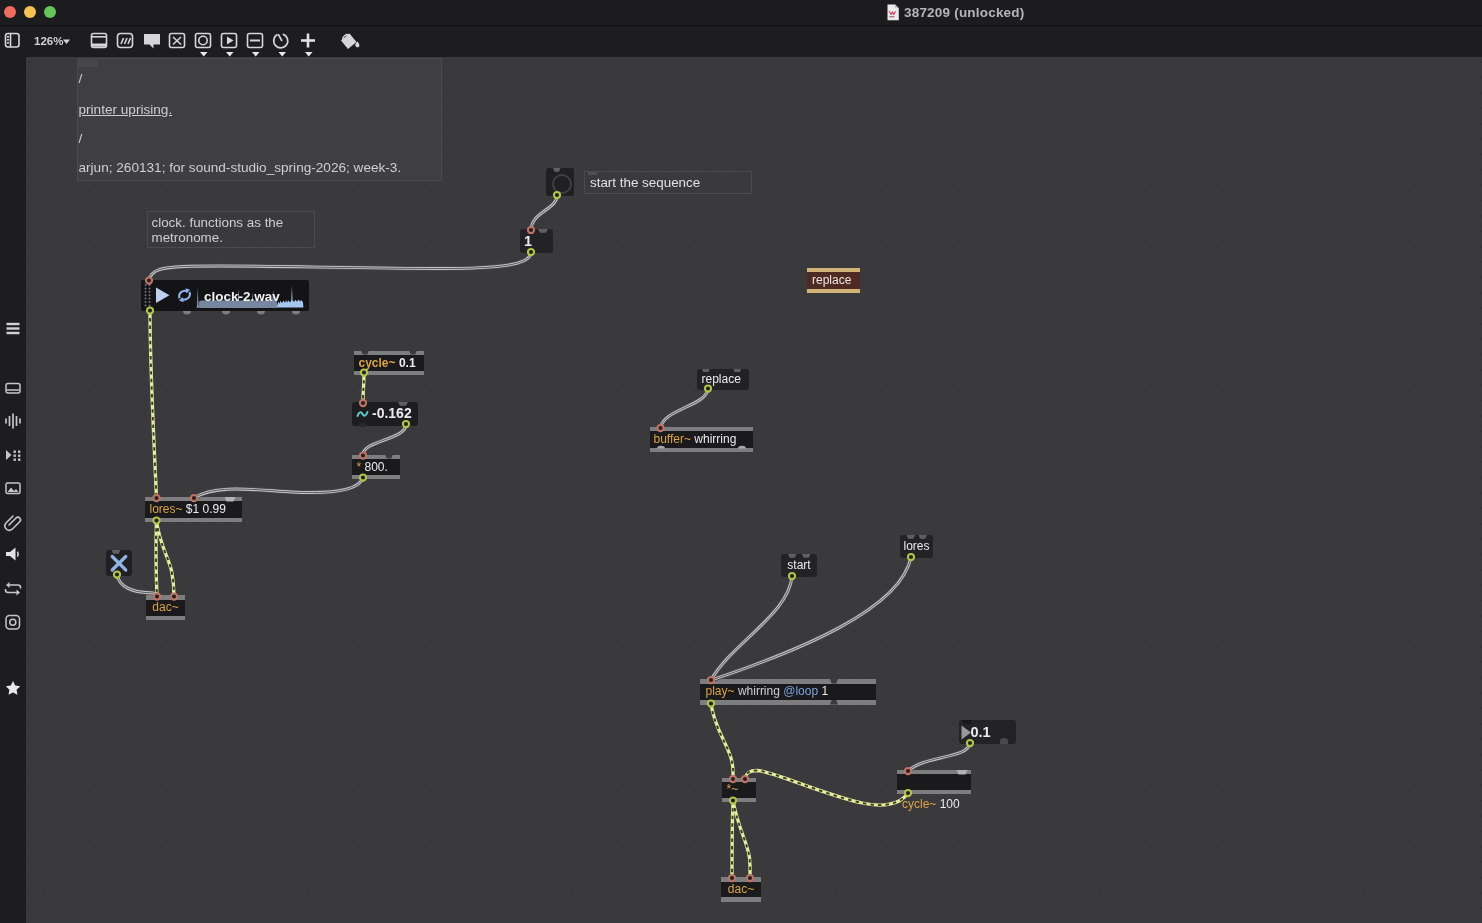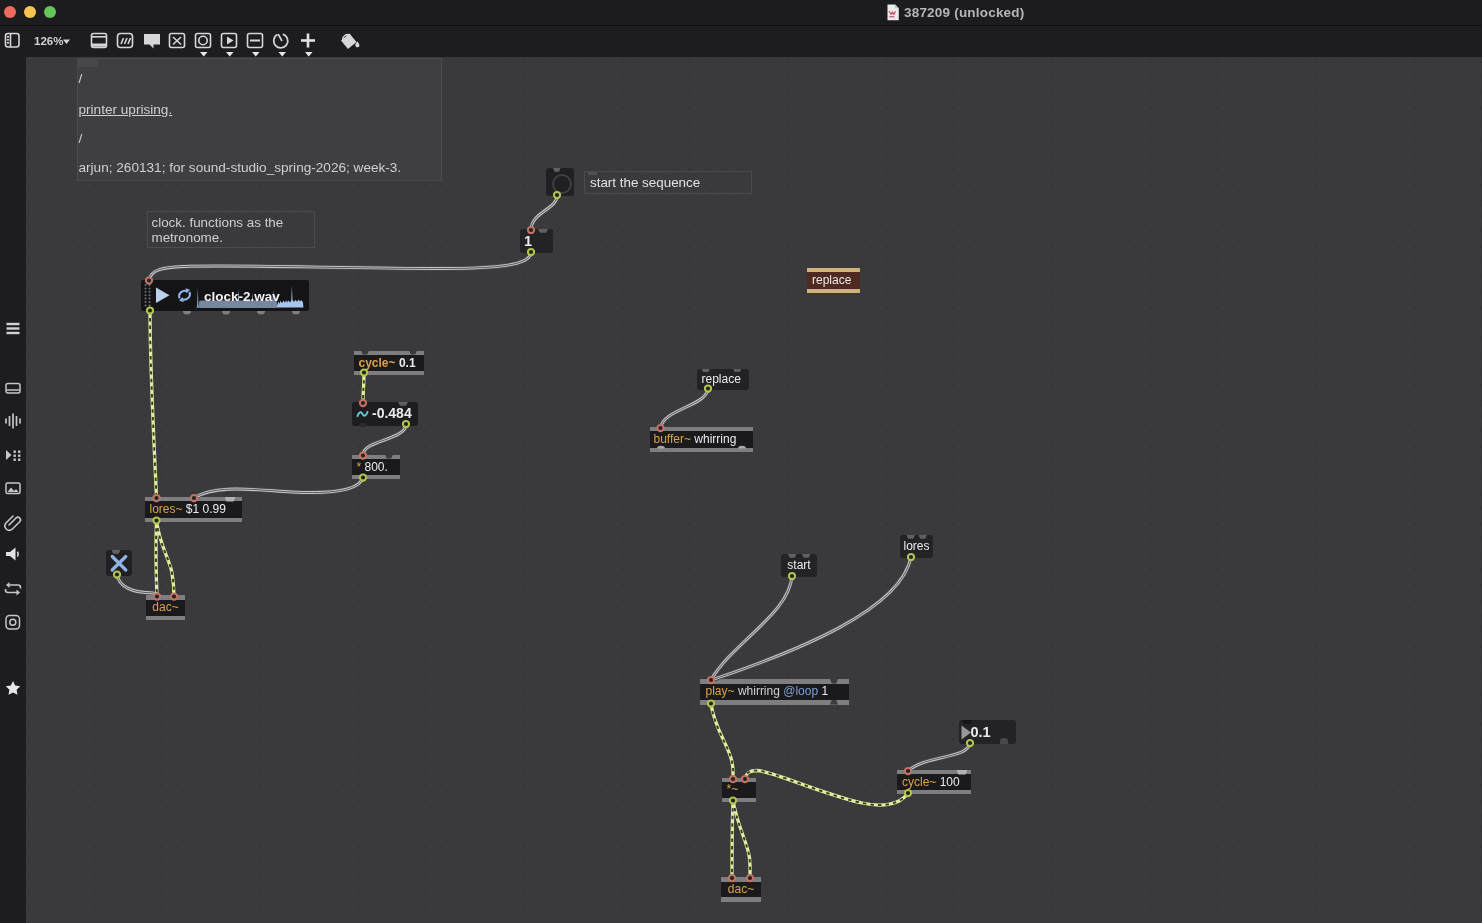--- a/index.html
+++ b/index.html
@@ -239,21 +239,21 @@
       <div class="notch" style="left:7px;"></div>
       <div class="notch" style="left:55px;"></div>
       <div class="otxt abs" style="left:4.5px;line-height:24.5px;font-weight:bold;"><span class="amber">cycle~</span> 0.1</div>
     </div>
 
     <div class="abs dbox" style="left:352px;top:402px;width:66px;height:23.5px;background:#1d1d1f;">
       <div class="ltab" style="left:46px;width:10px;"></div>
       <svg width="17" height="12" viewBox="0 0 17 12" style="position:absolute;left:3.5px;top:6px;">
         <path d="M1.5 8 C3 3.5 5 3.5 6.5 6 C8 8.5 10 8.5 11.5 4" stroke="#62ccd4" stroke-width="2" fill="none" stroke-linecap="round"></path>
       </svg>
-      <div class="otxt abs" style="left:20px;line-height:23.5px;font-weight:bold;font-size:14px;">-0.484</div>
+      <div class="otxt abs" style="left:20px;line-height:23.5px;font-weight:bold;font-size:14px;">-0.162</div>
       <div class="abs" style="left:7px;bottom:-1.5px;width:8px;height:4px;background:#29292b;border-radius:50%;"></div>
     </div>
 
     <div class="abs obox" style="left:352px;top:454.5px;width:48px;height:24px;">
       <div class="obar abs" style="left:0;top:0;width:100%;"></div>
       <div class="obar abs" style="left:0;bottom:0;width:100%;"></div>
       <div class="notch" style="left:33px;"></div>
       <div class="otxt abs" style="left:4.5px;line-height:24px;"><span class="amber">*</span> 800.</div>
     </div>
 
@@ -302,42 +302,42 @@
       <div class="ltab" style="left:7px;width:8.5px;"></div>
       <div class="ltab" style="left:21px;width:8.5px;"></div>
       <div class="otxt abs" style="left:0;width:100%;text-align:center;line-height:23px;">start</div>
     </div>
     <div class="abs dbox" style="left:900px;top:535px;width:33px;height:23px;">
       <div class="ltab" style="left:6.5px;width:8.5px;"></div>
       <div class="ltab" style="left:18.5px;width:8.5px;"></div>
       <div class="otxt abs" style="left:0;width:100%;text-align:center;line-height:23px;">lores</div>
     </div>
 
-    <div class="abs obox" style="left:700px;top:679px;width:149px;height:25.5px;">
+    <div class="abs obox" style="left:700px;top:679px;width:176px;height:25.5px;">
       <div class="obar abs" style="left:0;top:0;width:100%;height:4.5px;"></div>
       <div class="obar abs" style="left:0;bottom:0;width:100%;height:4.5px;"></div>
       <div class="notch" style="left:130px;height:4.5px;"></div>
       <div class="notch" style="left:130px;top:auto;bottom:0;height:4.5px;clip-path:polygon(22% 0,78% 0,100% 100%,0 100%);"></div>
       <div class="otxt abs" style="left:5.5px;line-height:25.5px;"><span class="amber">play~</span> <span style="color:#cfcfd1">whirring</span> <span style="color:#7aa1d8">@loop</span> 1</div>
     </div>
 
     <div class="abs dbox" style="left:959px;top:720px;width:57px;height:24px;">
       <div class="notch" style="left:3px;width:10px;background:#161618;"></div>
       <svg width="11" height="16" viewBox="0 0 11 16" style="position:absolute;left:2px;top:4.5px;">
         <path d="M0.5 0.5 v14 l9.5 -7 Z" fill="#98989a"></path>
       </svg>
       <div class="otxt abs" style="left:11.5px;line-height:24px;font-weight:bold;font-size:14.5px;">0.1</div>
       <div class="abs" style="right:8px;bottom:0px;width:8px;height:6px;background:#4a4a4c;border-radius:50% 50% 0 0;"></div>
     </div>
 
     <div class="abs" style="left:956.5px;top:769.8px;width:11px;height:4.8px;background:#b2b2b4;clip-path:polygon(0 0,100% 0,82% 100%,18% 100%);z-index:5;"></div>
     <div class="abs obox" style="left:897px;top:770px;width:74px;height:24px;">
       <div class="obar abs" style="left:0;top:0;width:100%;"></div>
       <div class="obar abs" style="left:0;bottom:0;width:100%;"></div>
-      <div class="otxt abs" style="left:5px;line-height:24px;"><span class="amber">cycle~</span> 100</div>
+      <div class="otxt abs" style="left:5px;line-height:24px;margin-top:22px;"><span class="amber">cycle~</span> 100</div>
     </div>
 
     <div class="abs obox" style="left:722px;top:778px;width:34px;height:23.5px;">
       <div class="obar abs" style="left:0;top:0;width:100%;"></div>
       <div class="obar abs" style="left:0;bottom:0;width:100%;"></div>
       <div class="otxt abs amber" style="left:4.5px;line-height:23.5px;">*~</div>
     </div>
 
     <div class="abs obox" style="left:721px;top:877px;width:40px;height:24.5px;">
       <div class="obar abs" style="left:0;top:0;width:100%;height:4.5px;"></div>

